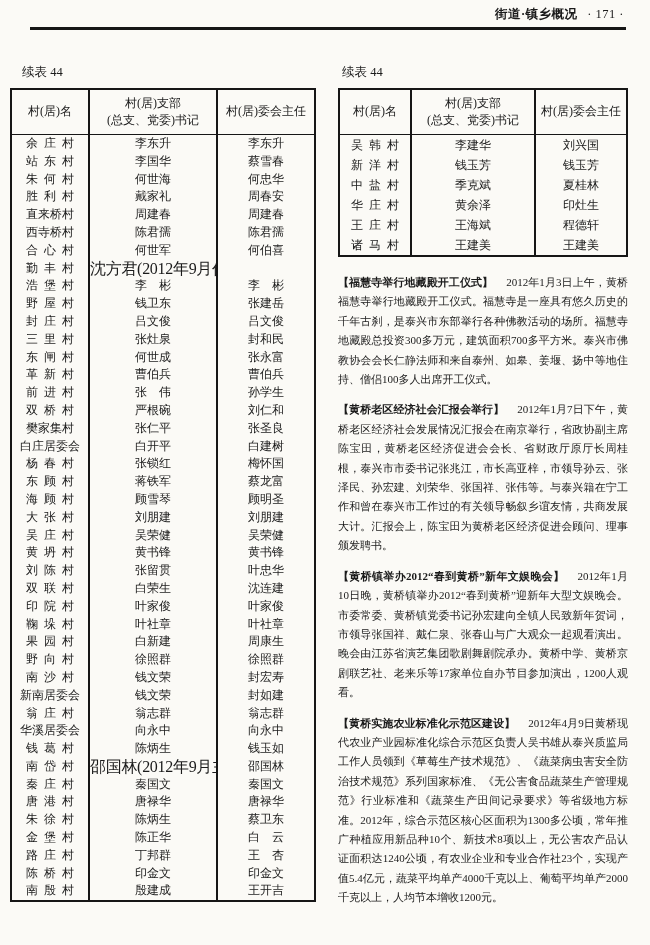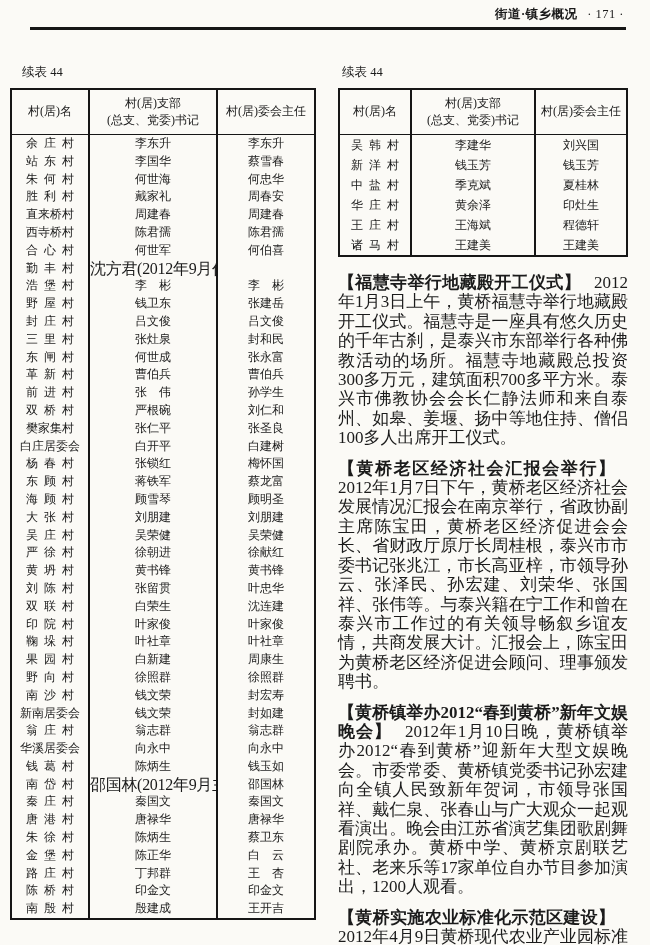--- a/index.html
+++ b/index.html
@@ -46,21 +46,21 @@
     display:flex; flex-direction:column; justify-content:center;
     font-size:12px; line-height:1.45;
   }
   .tbl-left  .t-body-row { height:17.8px; line-height:17.8px; font-size:12px; }
   .tbl-right .t-body-row { height:20px;   line-height:20px;   font-size:12px; }
   .tbl-right .t-body-row:first-of-type { padding-top:3px; }
   .t-cell.tight { font-size:16px; letter-spacing:-0.3px; }
 
   .articles { margin-top:16px; }
   .article {
-    font-size:17px; line-height:19.4px;
+    font-size:11px; line-height:19.4px;
     text-align:justify; margin:0 0 11px 0;
   }
   .art-title { font-weight:bold; margin-right:13px; }
 </style>
 </head>
 <body>
 
 <div class="page">
   <div class="page-header">
     <span class="section">街道·镇乡概况</span>
@@ -188,25 +188,20 @@
           <div class="t-cell c0">大 张 村</div>
           <div class="t-cell c1">刘朋建</div>
           <div class="t-cell c2">刘朋建</div>
         </div>
         <div class="t-row t-body-row">
           <div class="t-cell c0">吴 庄 村</div>
           <div class="t-cell c1">吴荣健</div>
           <div class="t-cell c2">吴荣健</div>
         </div>
         <div class="t-row t-body-row">
-          <div class="t-cell c0">严 徐 村</div>
-          <div class="t-cell c1">徐朝进</div>
-          <div class="t-cell c2">徐献红</div>
-        </div>
-        <div class="t-row t-body-row">
           <div class="t-cell c0">黄 坍 村</div>
           <div class="t-cell c1">黄书锋</div>
           <div class="t-cell c2">黄书锋</div>
         </div>
         <div class="t-row t-body-row">
           <div class="t-cell c0">刘 陈 村</div>
           <div class="t-cell c1">张留贯</div>
           <div class="t-cell c2">叶忠华</div>
         </div>
         <div class="t-row t-body-row">

